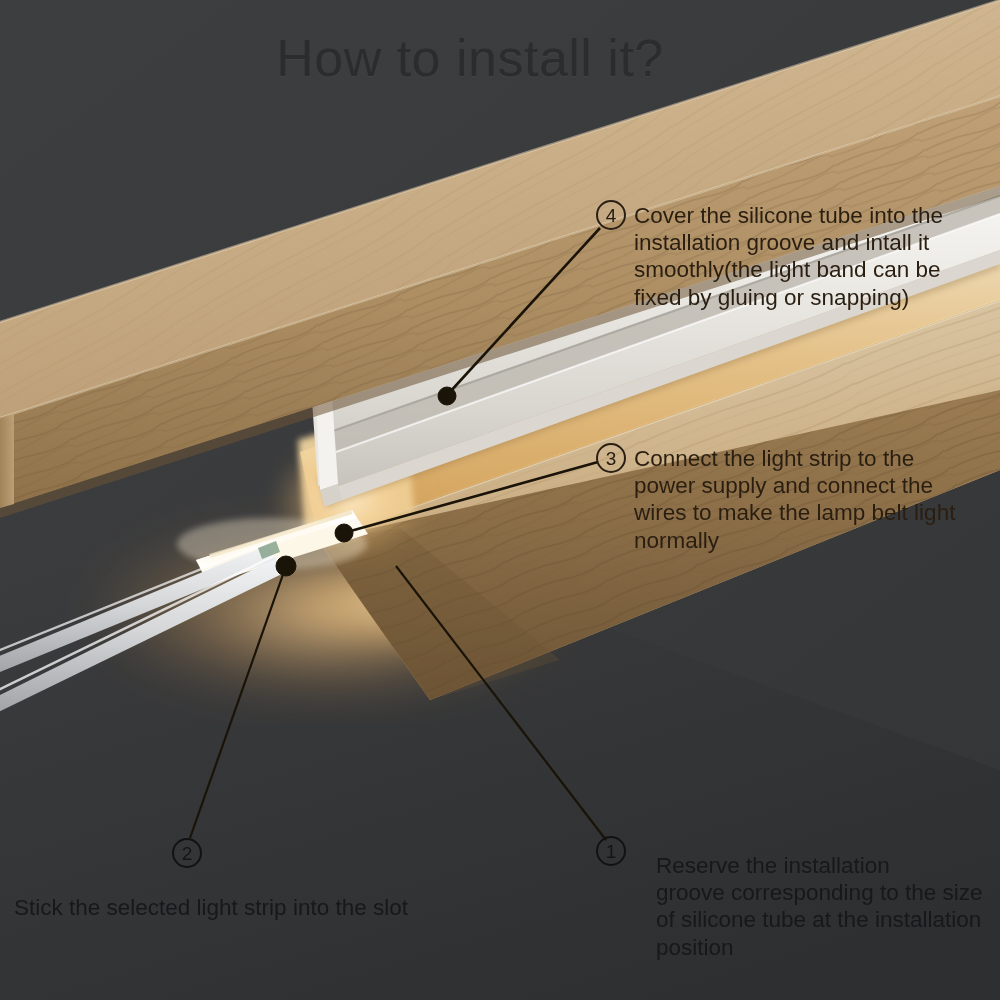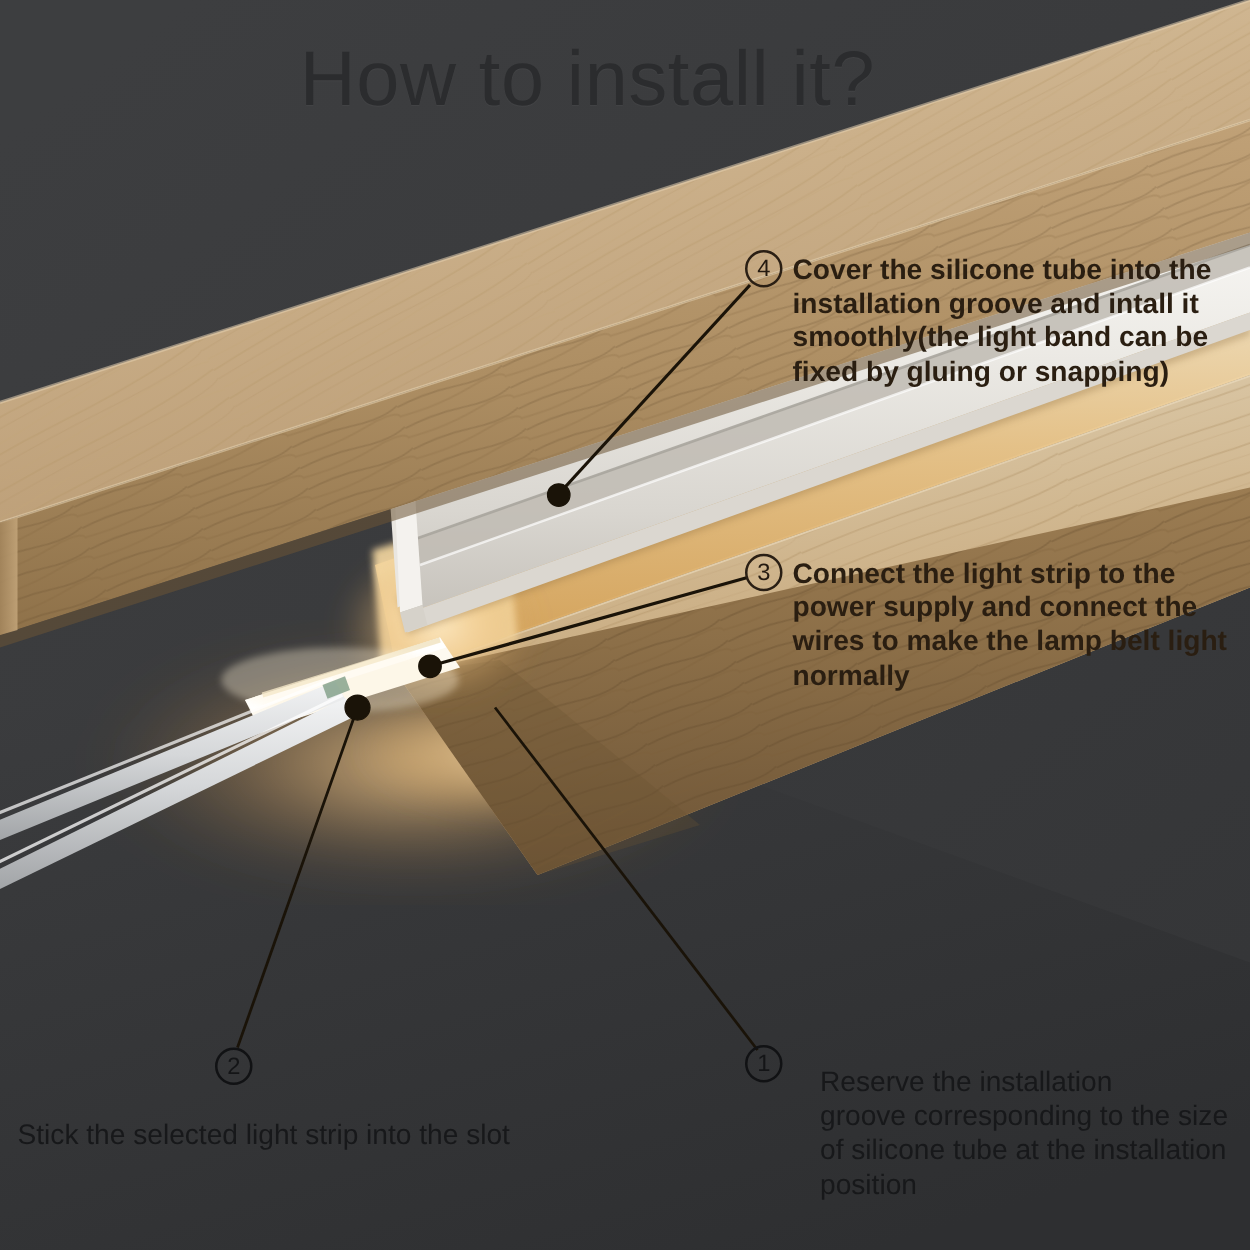--- a/index.html
+++ b/index.html
@@ -22,21 +22,21 @@
     height: 1000px;
   }
 
   
   .title {
     position: absolute;
     left: 0;
     top: 28px;
     width: 940px;
     text-align: center;
-    font-size: 62px;
+    font-size: 52px;
     font-weight: 400;
     letter-spacing: 0.5px;
     color: #2b2c2e;
     text-shadow: 0 1px 1px rgba(255,255,255,0.045);
     font-family: "Liberation Sans", sans-serif;
   }
 
   
   .callout {
     position: absolute;
@@ -58,21 +58,21 @@
     color: #241a10;
     box-sizing: border-box;
   }
   .num-badge.on-dark {
     border-color: #111214;
     color: #141517;
   }
   .callout-text {
     font-size: 22.5px;
     line-height: 1.21;
-    font-weight: 700;
+    font-weight: 400;
     color: #2a1e11;
     max-width: 380px;
     white-space: pre-line;
     padding-top: 2px;
   }
   .callout-text.on-dark {
     font-weight: 400;
     color: #17181a;
   }
 

